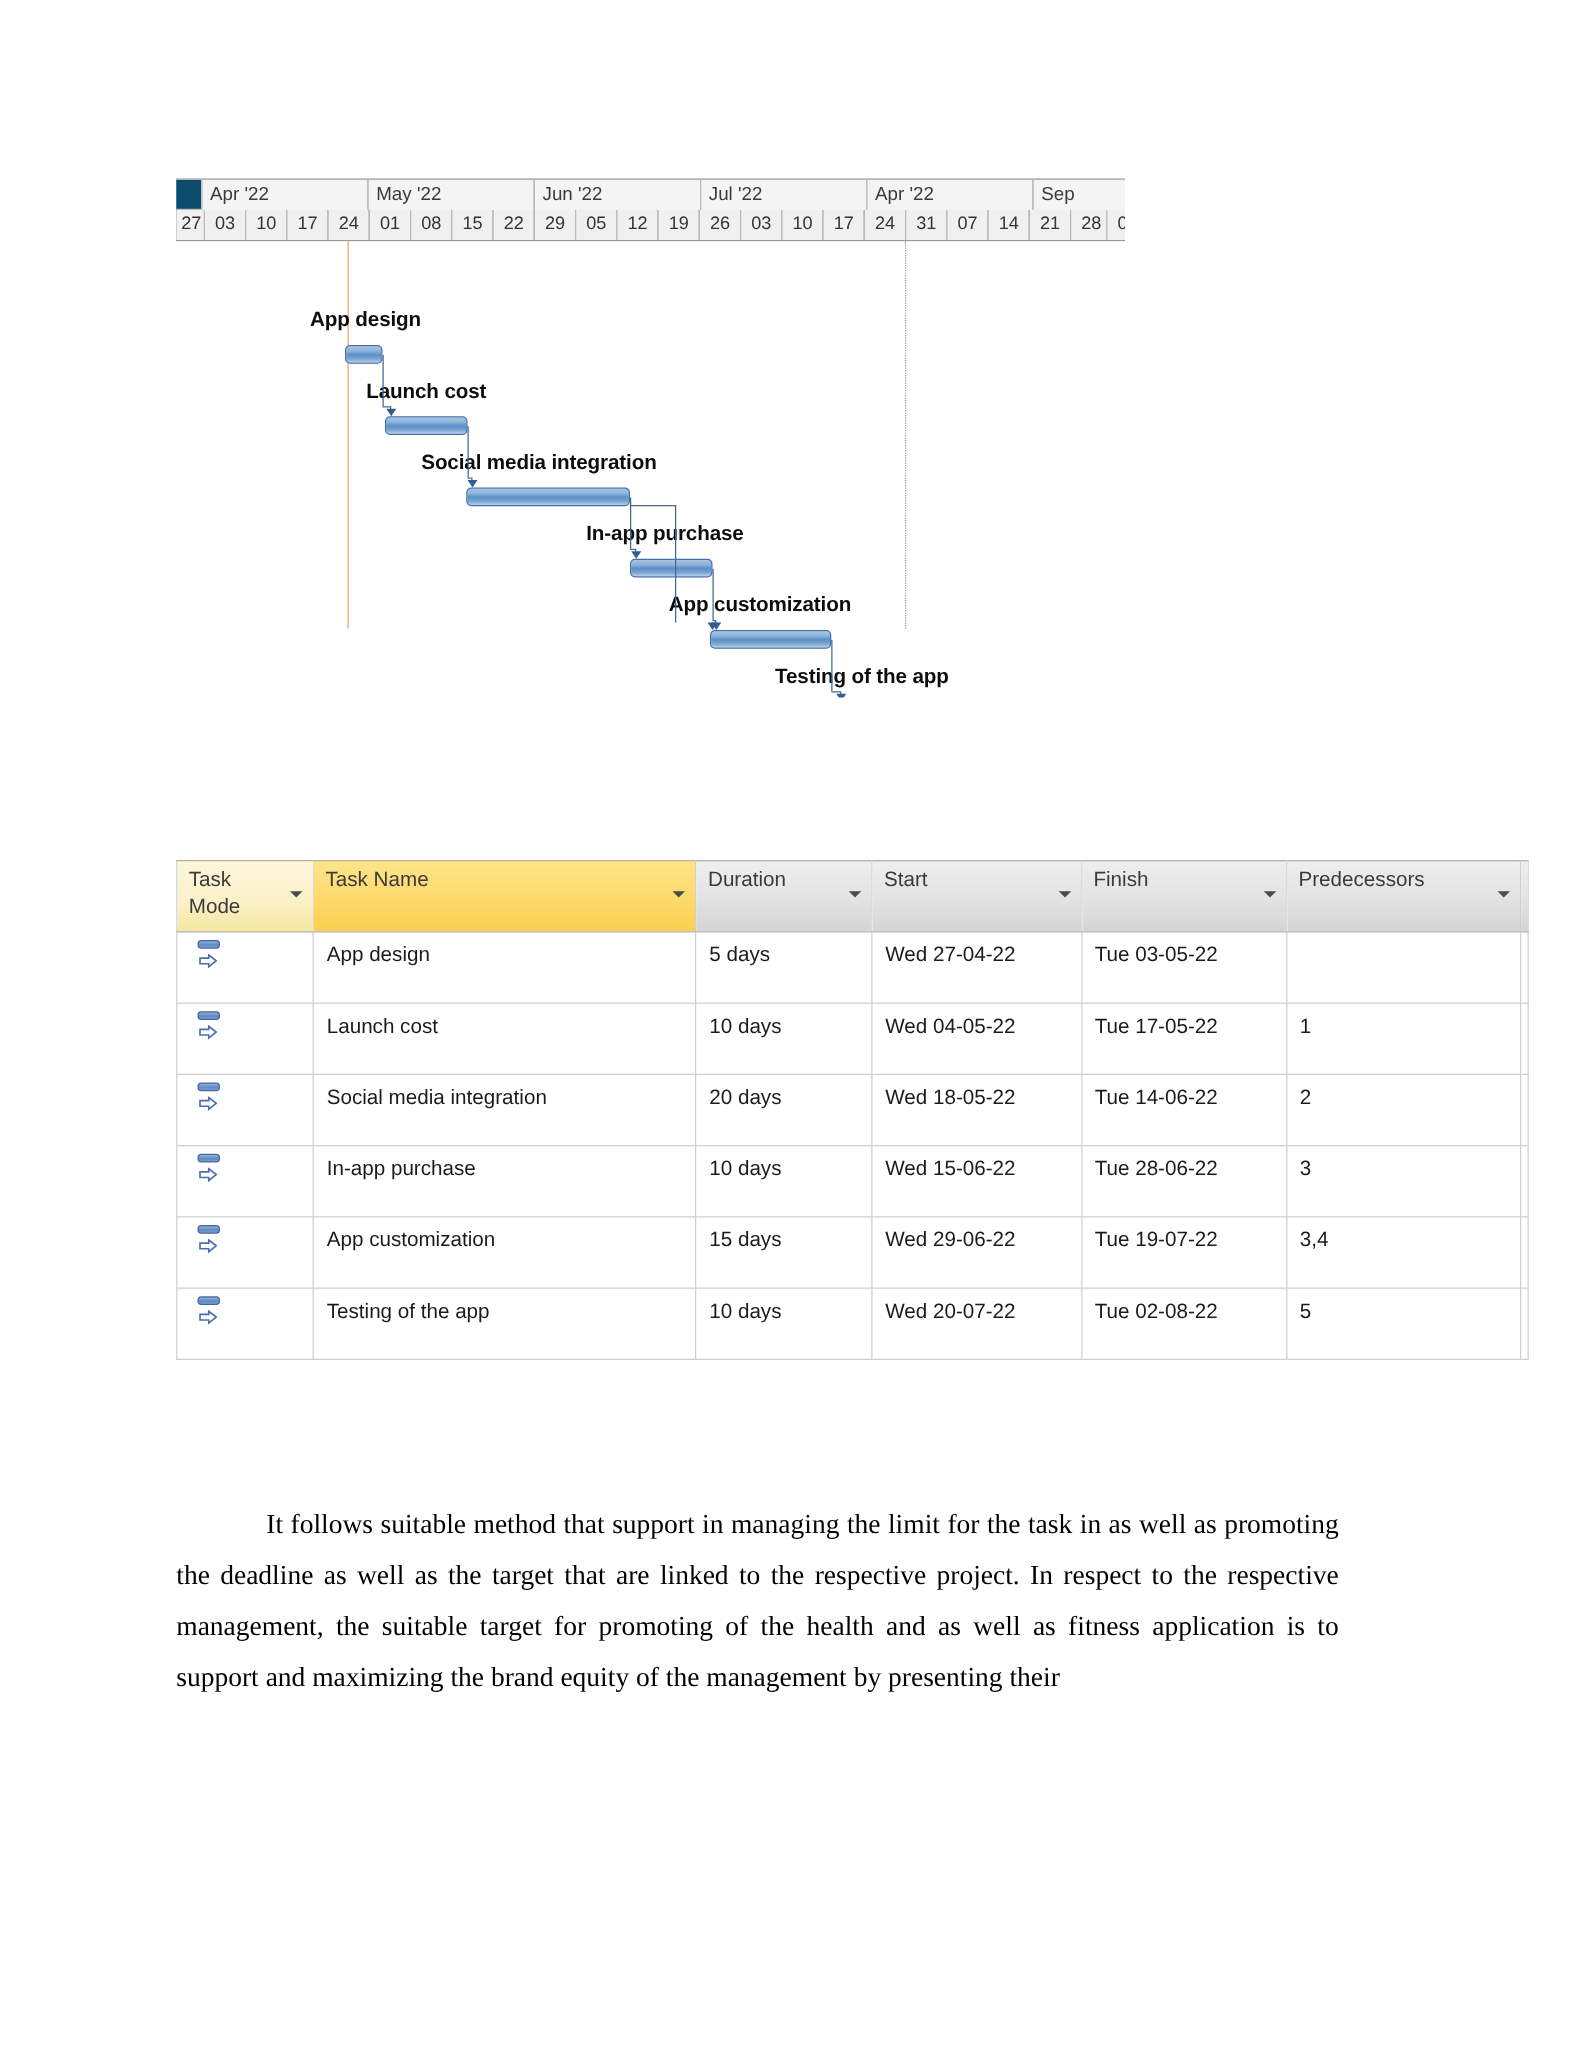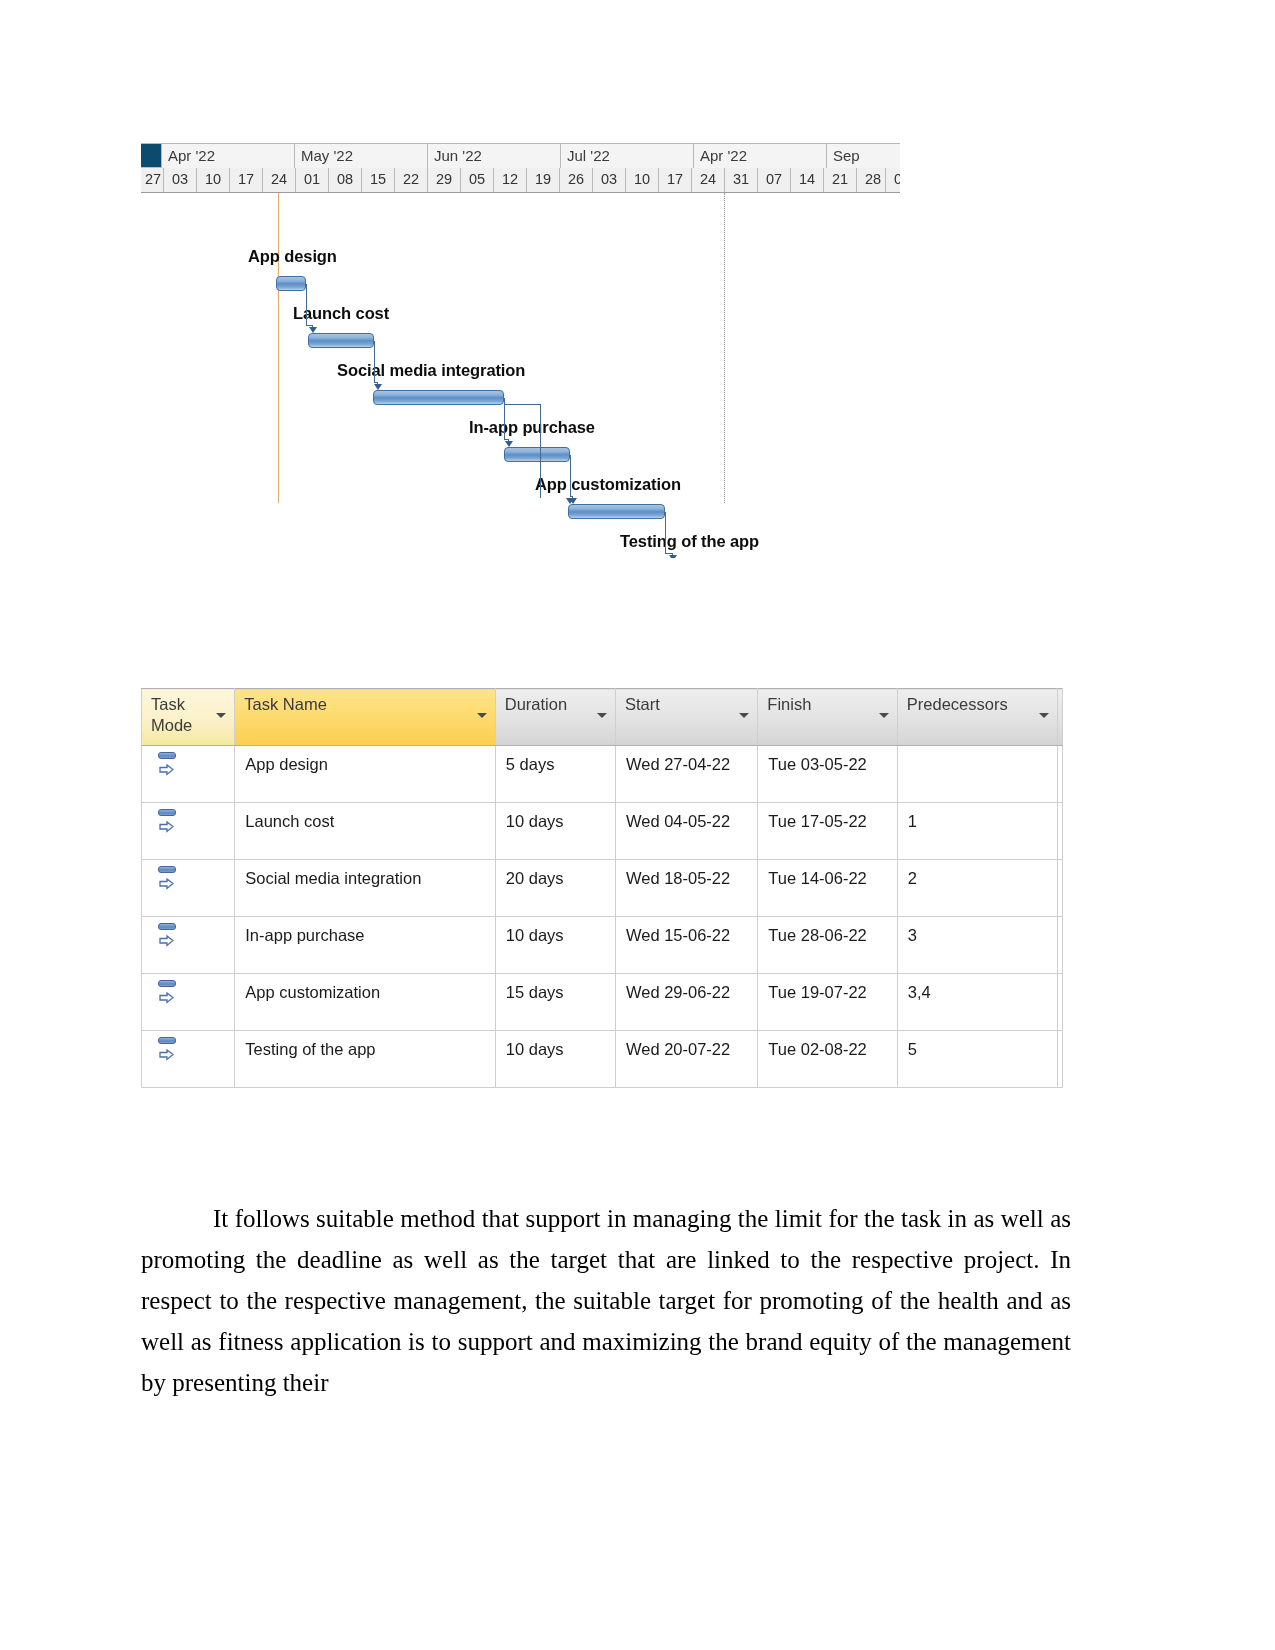--- a/index.html
+++ b/index.html
@@ -115,21 +115,21 @@
     border-left: 4px solid transparent;
     border-right: 4px solid transparent;
     border-top: 6px solid #2f5d94;
   }
 
   
   #task-table {
     position: absolute;
     left: 141px;
     top: 688px;
-    width: 922px;
+    width: 1082px;
     border-collapse: collapse;
     font-family: "Liberation Sans", sans-serif;
     border-radius: 26px;
   }
   #task-table td, #task-table th {
     border: 1px solid #cfcfcf;
     padding: 0;
     vertical-align: top;
   }
   thead th {
@@ -209,21 +209,21 @@
   #heading-project-scope {
     font-family: "Liberation Serif", serif;
     font-weight: bold;
     font-size: 24px;
     color: #000000;
     margin: 0 0 14px 0;
     line-height: 30px;
   }
   #body-paragraph {
     font-family: "Liberation Serif", serif;
-    font-size: 25px;
+    font-size: 22px;
     line-height: 41px;
     color: #000000;
     text-align: justify;
     margin: 0;
     text-indent: 72px;
   }
 </style>
 </head>
 <body>
 

